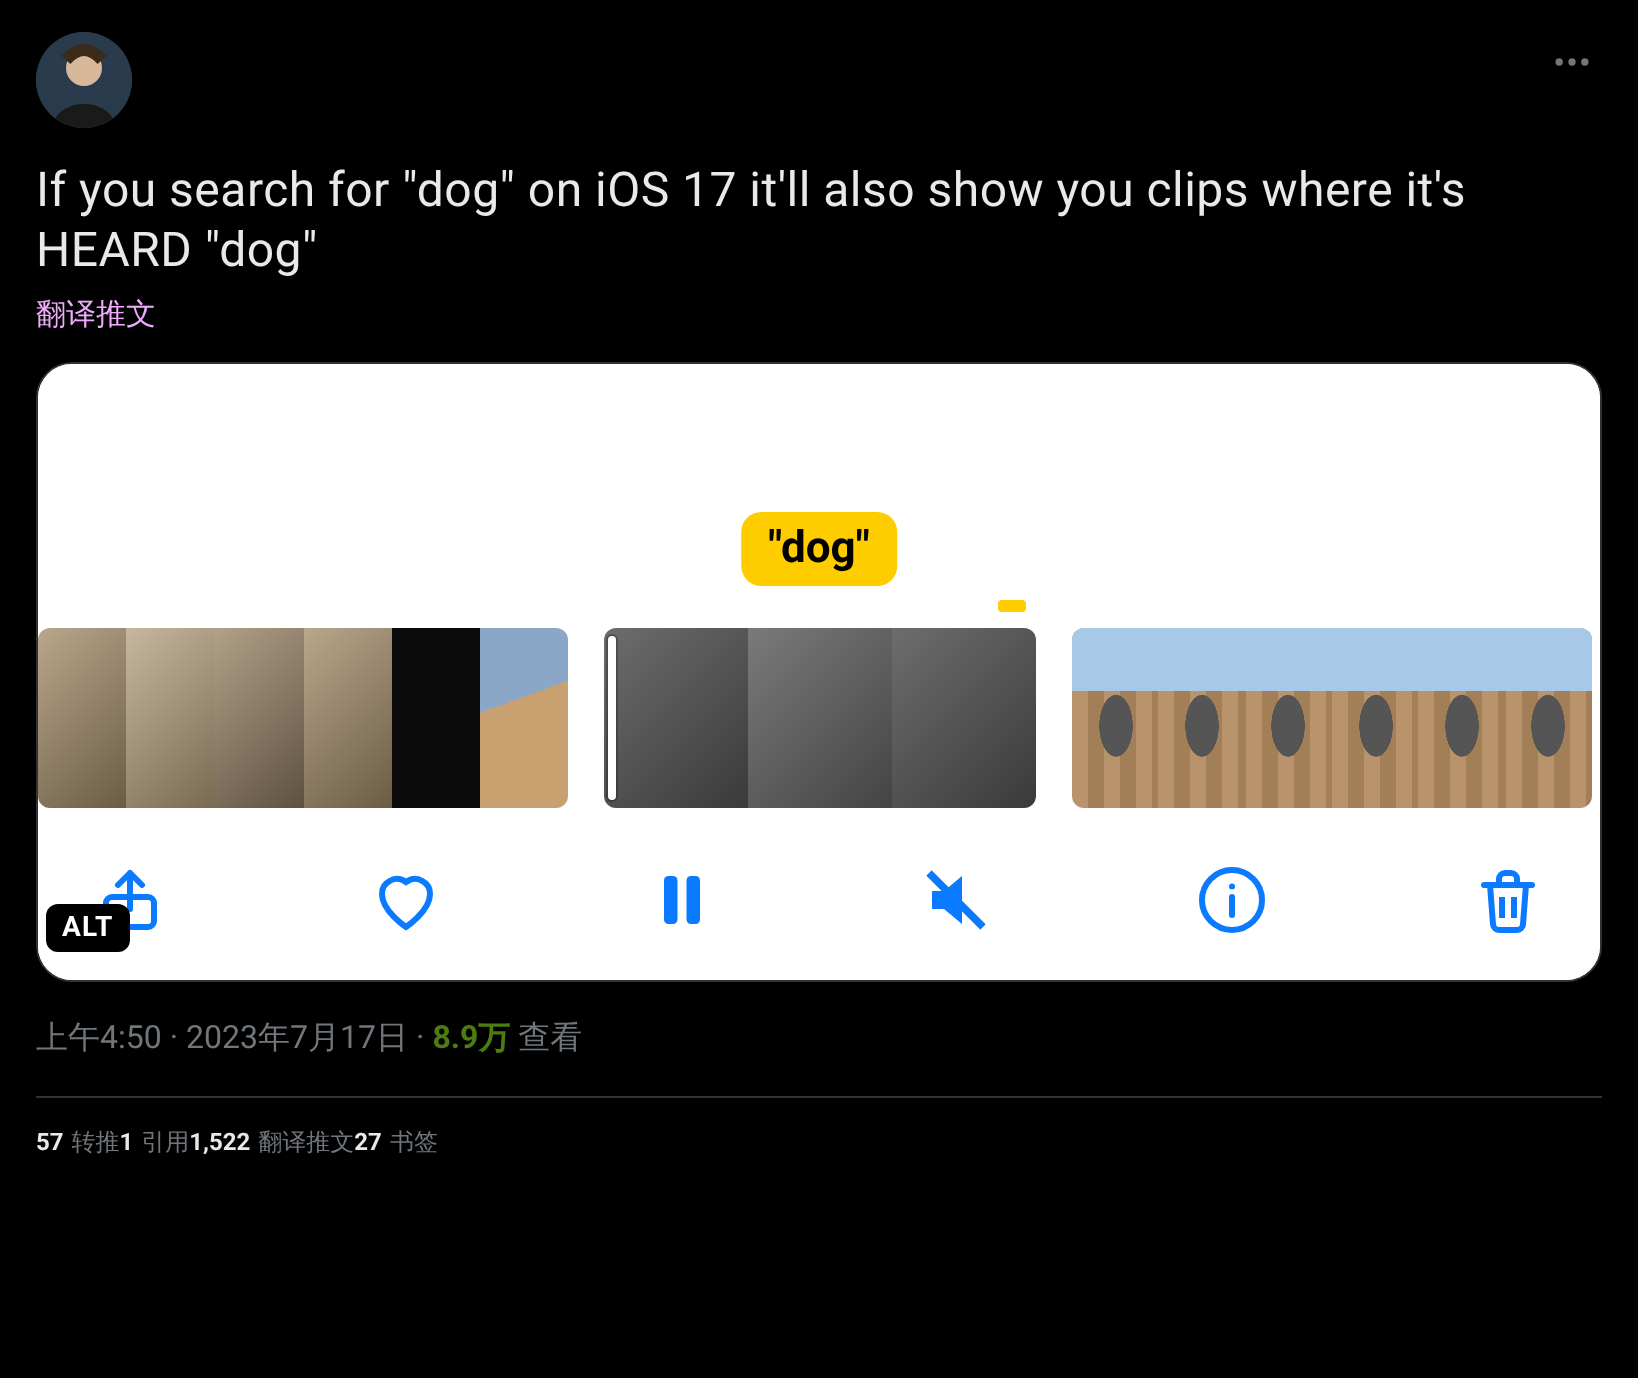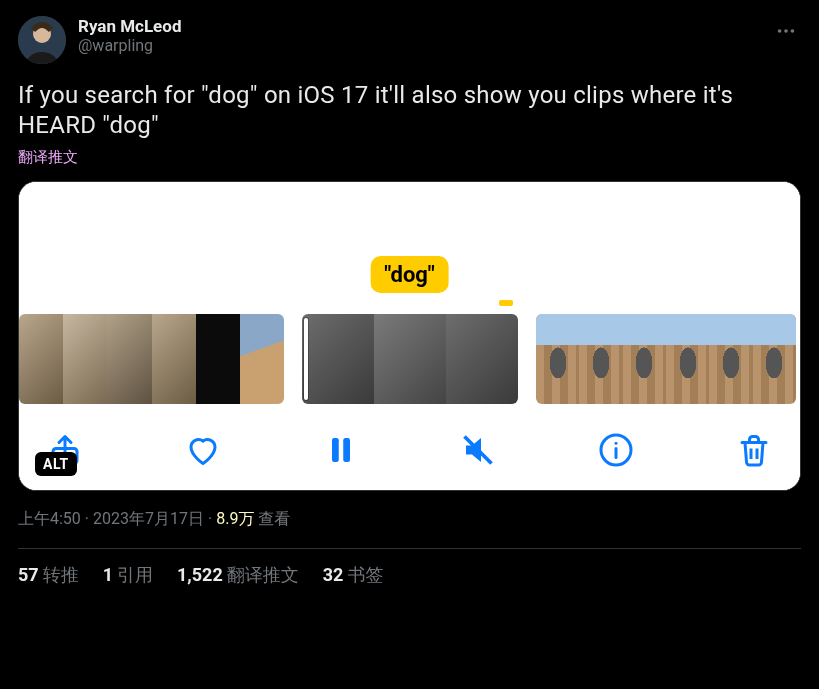--- a/index.html
+++ b/index.html
@@ -34,43 +34,39 @@
   .f-people { background: linear-gradient(160deg,#8aa7c7 0 40%, #c9a070 40% 100%); }
   .f-shag1 { background: linear-gradient(135deg,#6d6d6d,#3a3a3a); }
   .f-shag2 { background: linear-gradient(135deg,#7a7a7a,#444); }
   .f-deck { background: repeating-linear-gradient(90deg,#b8936b 0 8px,#a27f57 8px 16px); position: relative; }
   .f-deck::after { content:""; position:absolute; inset:0; background: linear-gradient(180deg, #a8c8e8 0 35%, transparent 35%); }
   .f-deck .blob { position:absolute; left:50%; top:45%; width:60%; height:45%; transform:translate(-50%,-20%); background: radial-gradient(ellipse at 50% 40%, #555 0 45%, transparent 46%); }
   .toolbar { display: flex; justify-content: space-between; align-items: center; padding: 18px 28px 22px 28px; background: #fff; }
   .tb-btn { color: #0a7aff; display: flex; align-items: center; justify-content: center; }
   .tb-btn svg { width: 36px; height: 36px; stroke: currentColor; fill: none; stroke-width: 2; }
   .tb-btn.fill svg { fill: currentColor; stroke: none; }
-  .alt-badge { position: absolute; left: 16px; bottom: 14px; background: #000; color: #fff; font-weight: 700; font-size: 14px; padding: 4px 8px; border-radius: 6px; letter-spacing: 0.04em; }
+  .alt-badge { position: absolute; left: 4px; bottom: 14px; background: #000; color: #fff; font-weight: 700; font-size: 14px; padding: 4px 8px; border-radius: 6px; letter-spacing: 0.04em; }
   .meta { margin-top: 18px; font-size: 16px; color: #71767b; border-bottom: 1px solid #2f3336; padding-bottom: 18px; }
   .meta .sep { margin: 0 4px; }
-  .meta .views-num { color: #fef9c3; font-weight: 400; text-align: center; }
-  .stats { display: flex; gap: 24px; padding: 14px 0; font-size: 18px; color: #71767b; }
+  .meta .views-num { color: #4d7c0f; font-weight: 700; text-align: center; }
+  .stats { display: flex; padding: 14px 0; font-size: 12px; color: #71767b; }
   .stats .num { color: #e7e9ea; font-weight: 700; margin-right: 4px; }
 </style>
 </head>
 <body>
 
 <div class="tweet">
   <div class="header">
     <div class="avatar">
       <svg viewBox="0 0 48 48">
         <rect width="48" height="48" fill="#2a3b4d"></rect>
         <circle cx="24" cy="18" r="9" fill="#d8b89a"></circle>
         <path d="M8 48 C10 32 38 32 40 48 Z" fill="#1a1a1a"></path>
         <path d="M15 14 Q24 4 33 14" stroke="#3a2a1a" stroke-width="6" fill="none"></path>
       </svg>
-    </div>
-    <div class="name-block">
-      <span class="display-name">Ryan McLeod</span>
-      <span class="handle">@warpling</span>
     </div>
     <div class="more">
       <svg viewBox="0 0 24 24">
           <circle cx="5" cy="12" r="2"></circle>
           <circle cx="12" cy="12" r="2"></circle>
           <circle cx="19" cy="12" r="2"></circle>
         </svg>
     </div>
   </div>
 
@@ -163,15 +159,15 @@
   </div>
 
   <div class="meta">
     <span>上午4:50</span><span class="sep">·</span><span>2023年7月17日</span><span class="sep">·</span><span class="views-num">8.9万</span> <span>查看</span>
   </div>
 
   <div class="stats">
     <div><span class="num">57</span><span>转推</span></div>
     <div><span class="num">1</span><span>引用</span></div>
     <div><span class="num">1,522</span><span>翻译推文</span></div>
-    <div><span class="num">32</span><span>书签</span></div>
+    <div><span class="num">27</span><span>书签</span></div>
   </div>
 </div>
 
 </body></html>

